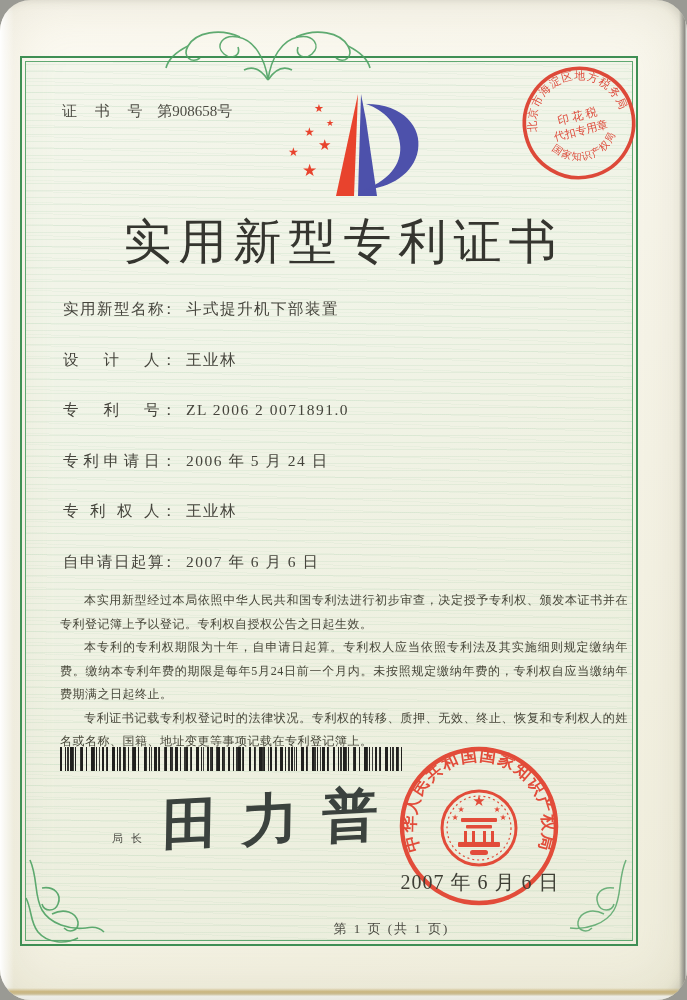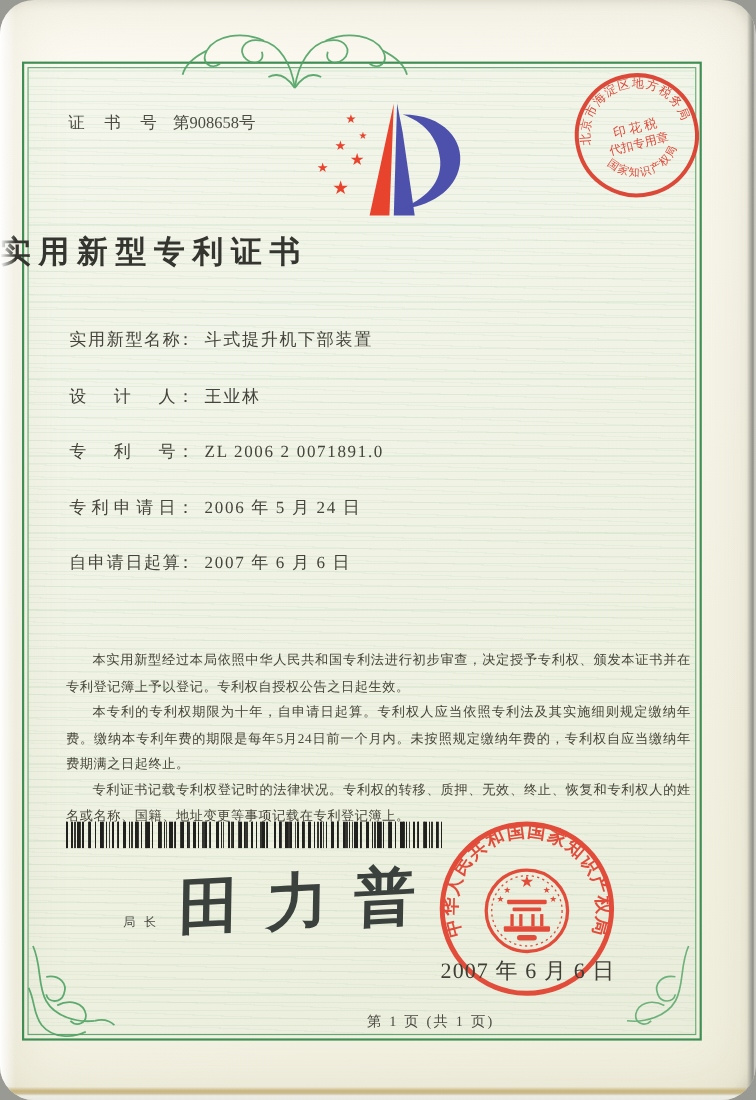--- a/index.html
+++ b/index.html
@@ -16,22 +16,22 @@
   .frame{position:absolute;left:25px;top:61px;width:606px;height:878px;
     border:1px solid #5fa871;outline:2px solid #3f8f54;outline-offset:3px;
     background-color:rgba(186,224,194,.10);
     background-image:repeating-linear-gradient(0deg,rgba(120,185,135,.12) 0 1px,rgba(0,0,0,0) 1px 7px),
                      repeating-linear-gradient(2deg,rgba(130,190,145,.07) 0 1px,rgba(0,0,0,0) 1px 11px);}
   .ornament{position:absolute;z-index:3;color:#4ea263;}
   .cert-no{position:absolute;left:62px;top:102px;z-index:4;font-size:15px;color:#4c4b43;}
   .cert-no .lab{letter-spacing:7px;margin-right:4px;}
   .logo{position:absolute;left:276px;top:90px;width:156px;height:110px;z-index:4;}
   .seal-top{position:absolute;left:516px;top:60px;width:126px;height:126px;z-index:5;opacity:.92;}
-  .title{position:absolute;left:0;top:210px;width:100%;text-align:left;z-index:4;
-    font-size:28px;font-weight:700;letter-spacing:7px;color:#35352f;}
+  .title{position:absolute;left:0;top:210px;width:100%;text-align:center;z-index:4;
+    font-size:48px;font-weight:400;letter-spacing:7px;color:#35352f;}
   .fields{position:absolute;left:63px;top:299px;z-index:4;display:flex;flex-direction:column;gap:29.5px;
     font-size:15.5px;color:#45443c;}
   .field-row{white-space:nowrap;letter-spacing:1.5px;}
   .flabel{display:inline-block;width:98px;text-align:justify;text-align-last:justify;}
   .fcolon{margin-right:8px;}
   .body-text{position:absolute;left:60px;top:589px;width:568px;z-index:4;
     font-size:12px;line-height:23.5px;color:#474639;text-align:justify;}
   .body-text p{margin:0;text-indent:2em;letter-spacing:.5px;}
   .barcode{position:absolute;left:60px;top:747px;width:344px;height:24px;z-index:4;
     background-image:
@@ -131,20 +131,23 @@
     <div class="field-row">
       <span class="flabel">设 计 人</span><span class="fcolon">：</span><span class="fvalue">王业林</span>
     </div>
     <div class="field-row">
       <span class="flabel">专 利 号</span><span class="fcolon">：</span><span class="fvalue">ZL 2006 2 0071891.0</span>
     </div>
     <div class="field-row">
       <span class="flabel">专利申请日</span><span class="fcolon">：</span><span class="fvalue">2006 年 5 月 24 日</span>
     </div>
     <div class="field-row">
+      <span class="flabel">专 利 权 人</span><span class="fcolon">：</span><span class="fvalue">王业林</span>
+    </div>
+    <div class="field-row">
       <span class="flabel">自申请日起算</span><span class="fcolon">：</span><span class="fvalue">2007 年 6 月 6 日</span>
     </div>
   </div>
 
   <div class="body-text">
     <p>本实用新型经过本局依照中华人民共和国专利法进行初步审查，决定授予专利权、颁发本证书并在专利登记簿上予以登记。专利权自授权公告之日起生效。</p>
     <p>本专利的专利权期限为十年，自申请日起算。专利权人应当依照专利法及其实施细则规定缴纳年费。缴纳本专利年费的期限是每年5月24日前一个月内。未按照规定缴纳年费的，专利权自应当缴纳年费期满之日起终止。</p>
     <p>专利证书记载专利权登记时的法律状况。专利权的转移、质押、无效、终止、恢复和专利权人的姓名或名称、国籍、地址变更等事项记载在专利登记簿上。</p>
   </div>
 

